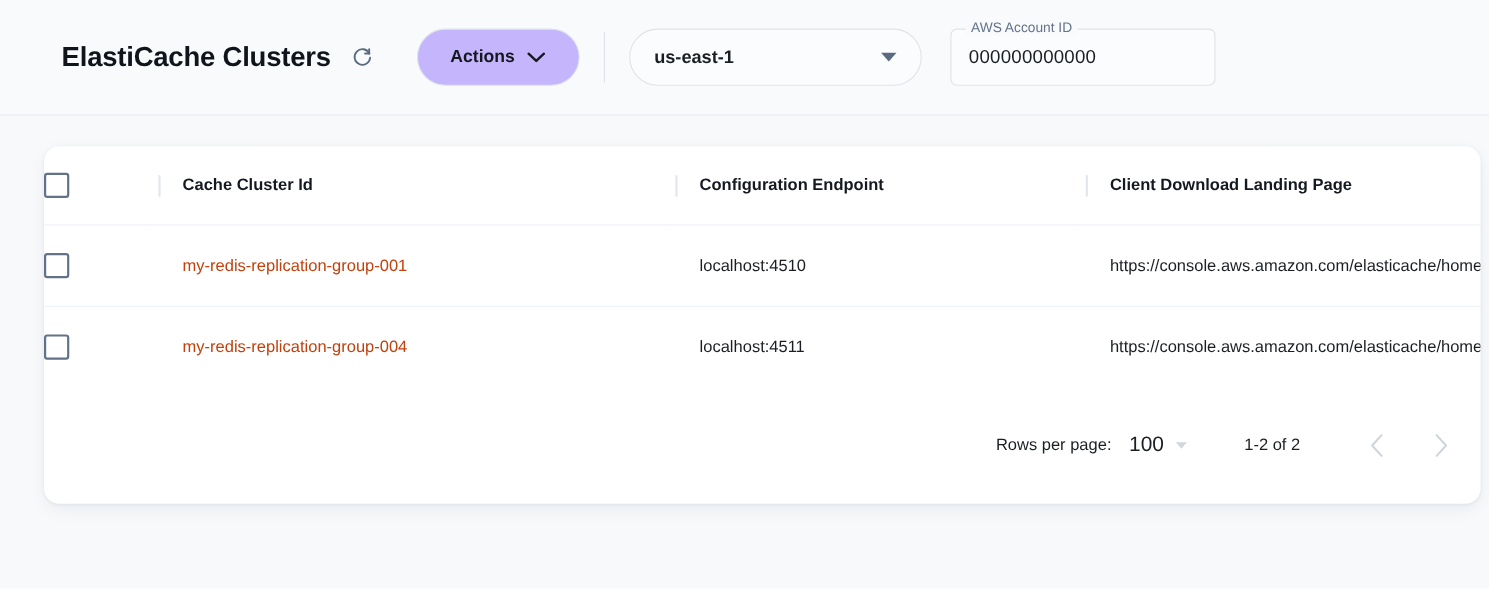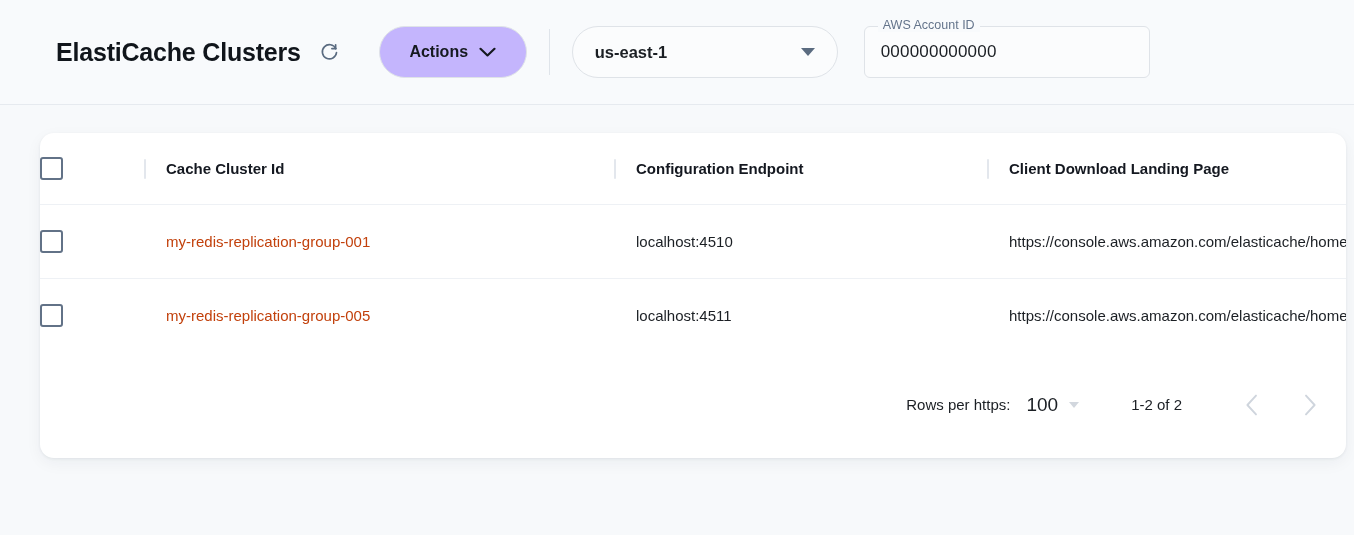--- a/index.html
+++ b/index.html
@@ -109,21 +109,21 @@
   .tri-down {
     width: 0; height: 0;
     border-left: 7px solid transparent;
     border-right: 7px solid transparent;
     border-top: 8px solid #5a6b80;
   }
 
   .account-field {
     margin-left: 26px;
     position: relative;
-    width: 286px;
+    width: 241px;
     height: 52px;
     box-sizing: border-box;
     border: 1px solid #dfe3e8;
     border-radius: 6px;
     background: #fbfcfd;
     display: flex;
     align-items: center;
     padding: 0 16px;
   }
   .account-field .legend {
@@ -360,34 +360,34 @@
         <td>
           <div class="cell-url">https://console.aws.amazon.com/elasticache/home</div>
         </td>
       </tr>
 
       <tr class="drow">
         <td class="checkcell">
           <div class="checkbox"></div>
         </td>
         <td>
-          <div class="cell-link">my-redis-replication-group-005</div>
+          <div class="cell-link">my-redis-replication-group-004</div>
         </td>
         <td>
           <div class="cell-text">localhost:4511</div>
         </td>
         <td>
           <div class="cell-url">https://console.aws.amazon.com/elasticache/home</div>
         </td>
       </tr>
     </tbody>
   </table>
 
   <div class="pagination">
-    <span class="rpp-label">Rows per https:</span>
+    <span class="rpp-label">Rows per page:</span>
 
     <div class="rpp-select">
       <span class="v">100</span>
       <span class="tri-down-sm"></span>
     </div>
 
     <span class="range-label">1-2 of 2</span>
 
     <div class="pg-btn">
       <svg width="14" height="22" viewBox="0 0 14 22">

